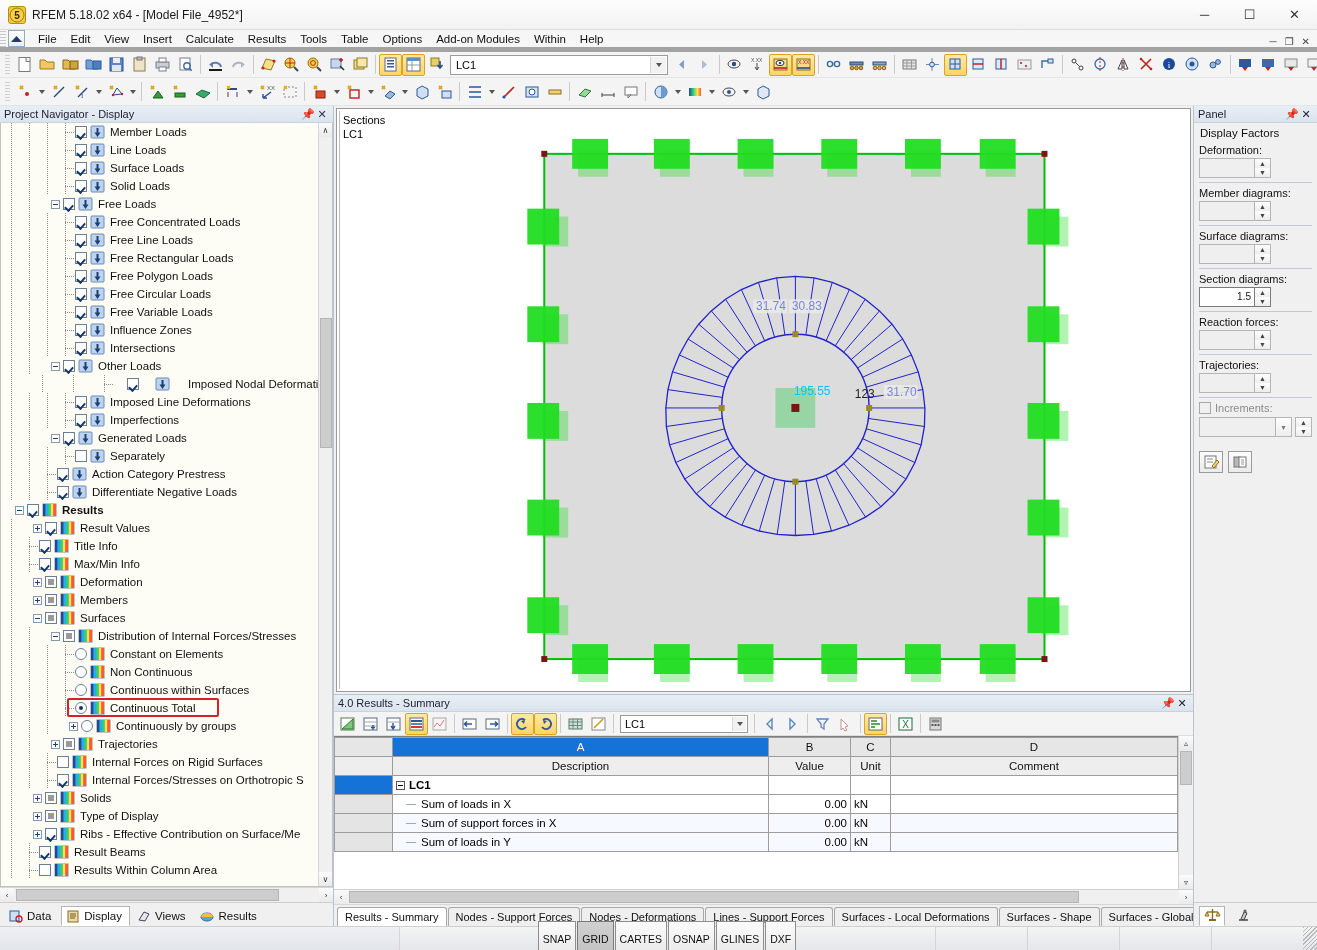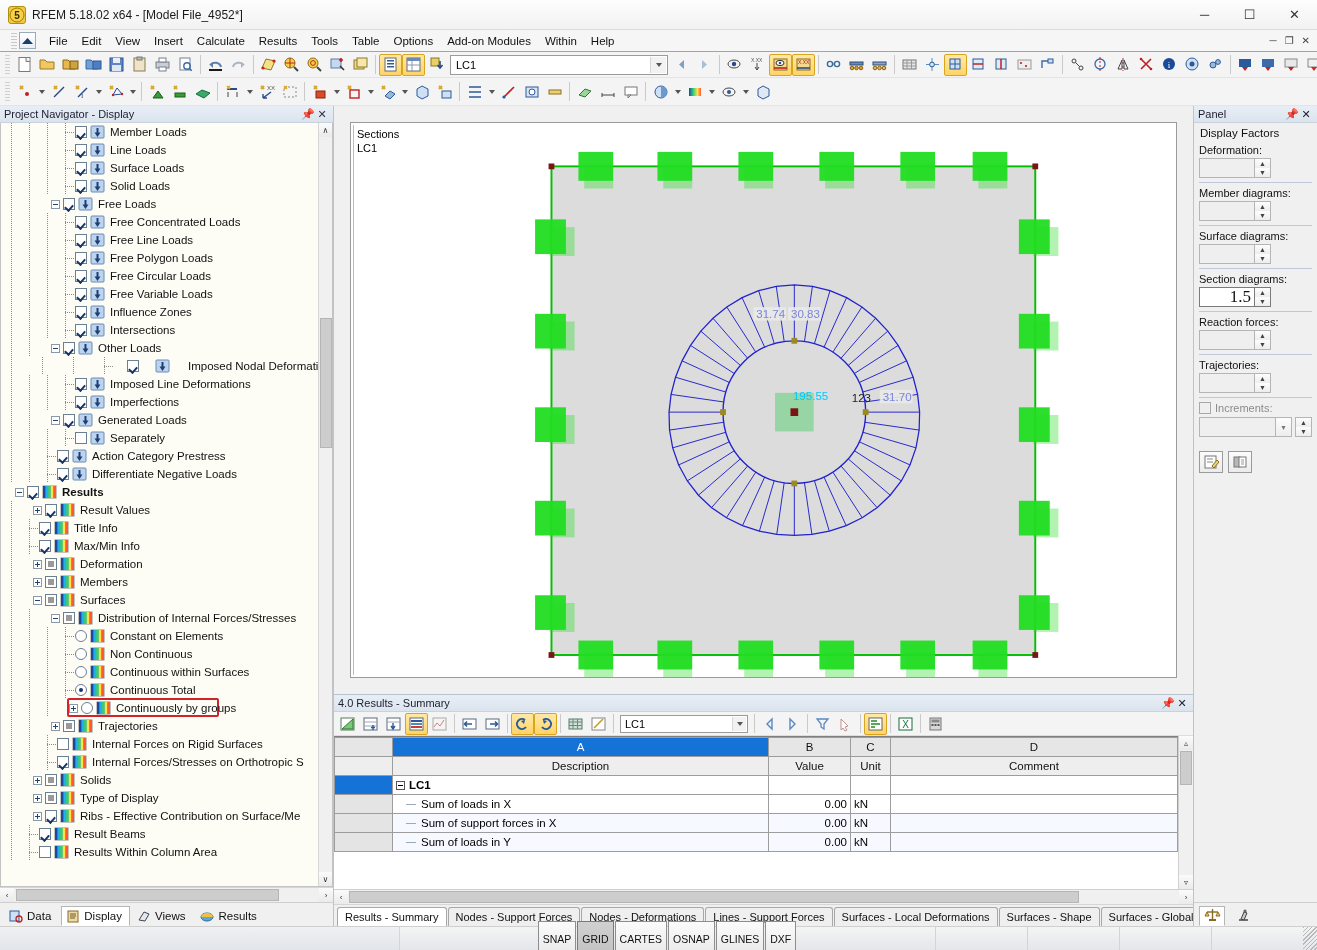--- a/index.html
+++ b/index.html
@@ -26,22 +26,22 @@
   }
   .titlebar .ttl { font-size: 12px; color: #1a1a1a; }
   .winbtns { margin-left: auto; display: flex; height: 30px; }
   .winbtn {
     width: 45px; height: 30px; display: flex; align-items: center; justify-content: center;
     font-size: 13px; color: #333; cursor: default;
   }
 
   
   .menubar {
-    height: 22px; background: #f6f6f6; display: flex; align-items: center;
-    border-bottom: 1px solid #a3a3a3; flex: 0 0 22px; padding-left: 11px;
+    height: 22px; background: #f6f6f6; display: flex; align-items: flex-end;
+    border-bottom: 5px solid #a3a3a3; flex: 0 0 22px; padding-left: 0;
   }
   .menu-grip { width: 6px; height: 16px; background: repeating-linear-gradient(to bottom,#c8c8c8 0 1px,transparent 1px 3px); margin-right: 2px;}
   .menu-appicon {
     width: 17px; height: 17px; background: linear-gradient(#fff,#e8eef6);
     border: 1px solid #9ab; margin-right: 6px; position: relative;
   }
   .menu-appicon::after {
     content: ""; position: absolute; left: 2px; top: 5px; width: 11px; height: 6px;
     background: #1a3d6e; clip-path: polygon(0 100%, 50% 0, 100% 100%);
   }
@@ -144,21 +144,21 @@
     height: 20px; display: flex; align-items: center; gap: 4px; padding: 0 7px 0 4px;
     font-size: 11.5px; color: #111; border: 1px solid transparent; cursor: default;
   }
   .ntab.active { background: #fff; border: 1px solid #b6b6b6; border-bottom-color: #fff; }
   .ntab .tico { width: 14px; height: 14px; }
 
   
   .center { flex: 1 1 auto; display: flex; flex-direction: column; min-width: 0; }
   .viewport {
     flex: 1 1 auto; background: #fff; border: 1px solid #9a9a9a; position: relative; overflow: hidden;
-    margin: 16px;
+    margin: 2px;
   }
   .vp-label { position: absolute; left: 6px; top: 4px; font-size: 11px; color: #000; line-height: 14px; z-index: 5;}
   .vp-leftline { position:absolute; left:2px; top:2px; bottom:2px; width:1px; background:#bbb; }
   .vp-svg { position: absolute; inset: 0; }
 
   
   .tablepane { flex: 0 0 232px; display: flex; flex-direction: column; background: #f0f0f0; border-top: 1px solid #b9c4cf;}
   .tp-head {
     height: 17px; background: linear-gradient(#e8eef5,#dbe4ee); display: flex; align-items: center;
     padding: 0 4px; font-size: 11px; color: #223; border-bottom: 1px solid #c9d3de;
@@ -210,21 +210,21 @@
     font-size: 11px; color:#223; border-bottom: 1px solid #c9d3de;}
   .pn-head .t { flex: 1; }
   .pn-head .ic { width: 14px; text-align:center; cursor: default;}
   .pn-body { flex: 1 1 auto; background: #f0f0f0; padding: 3px 5px 0 5px; overflow: hidden;}
   .pn-title { font-size: 11.5px; color: #111; margin: 1px 0 5px 1px; }
   .pn-grp { margin-bottom: 4px; padding-bottom: 4px; border-bottom: 1px solid #bfc8da;}
   .pn-lbl { font-size: 11px; color: #111; margin-bottom: 2px; }
   .spin { display: flex; height: 20px; width: 72px; }
   .spin .fld {
     flex: 1 1 auto; background: #efefef; border: 1px solid #b5b5b5; border-right: none;
-    font-size: 17px; text-align: right; padding-right: 3px; line-height: 18px; color: #111; font-family: Liberation Serif, serif;
+    font-size: 10px; text-align: right; padding-right: 3px; line-height: 18px; color: #111;
   }
   .spin.active .fld { background: #fff; border-color: #7b7b7b; }
   .spin .btns { width: 17px; display: flex; flex-direction: column; border: 1px solid #b5b5b5; }
   .spin .btns div { flex: 1; display:flex; align-items:center; justify-content:center; background: linear-gradient(#fdfdfd,#ededed); font-size:7px; color:#444; cursor: default;}
   .spin.active .btns { border-color: #7b7b7b;}
   .pn-inc { display: flex; align-items: center; gap: 4px; margin-bottom: 3px; }
   .pn-inc .cbx { width: 12px; height: 12px; border: 1px solid #a8a8a8; background: #efefef; }
   .pn-inc span { font-size: 11px; color: #8b8b8b; }
   .combo-dis { display:flex; height:20px; width: 100%; }
   .combo-dis .f { flex: 1 1 auto; background:#efefef; border:1px solid #b5b5b5; border-right:none;}
@@ -872,20 +872,33 @@
               <span class="guide v"></span>
               <span class="guide v"></span>
               <span class="guide t"></span>
               <span class="cb checked"></span>
               <span class="ico"><svg width="15" height="14">
                   <rect x="1" y="1" width="13" height="12" rx="1" fill="#bdd4ef" stroke="#6a8ab8"></rect>
                   <path d="M7.5 3v5" stroke="#1c3f75" stroke-width="2"></path>
                   <path d="M4.5 7.5h6L7.5 12z" fill="#1c3f75"></path>
                 </svg></span>
               <span class="tlabel">Free Line Loads</span>
+            </div>
+            <div class="trow" style="position: relative;">
+              <span class="guide v"></span>
+              <span class="guide v"></span>
+              <span class="guide v"></span>
+              <span class="guide t"></span>
+              <span class="cb checked"></span>
+              <span class="ico"><svg width="15" height="14">
+                  <rect x="1" y="1" width="13" height="12" rx="1" fill="#bdd4ef" stroke="#6a8ab8"></rect>
+                  <path d="M7.5 3v5" stroke="#1c3f75" stroke-width="2"></path>
+                  <path d="M4.5 7.5h6L7.5 12z" fill="#1c3f75"></path>
+                </svg></span>
+              <span class="tlabel">Free Rectangular Loads</span>
             </div>
             <div class="trow" style="position: relative;">
               <span class="guide v"></span>
               <span class="guide v"></span>
               <span class="guide v"></span>
               <span class="guide t"></span>
               <span class="cb checked"></span>
               <span class="ico"><svg width="15" height="14">
                   <rect x="1" y="1" width="13" height="12" rx="1" fill="#bdd4ef" stroke="#6a8ab8"></rect>
                   <path d="M7.5 3v5" stroke="#1c3f75" stroke-width="2"></path>

